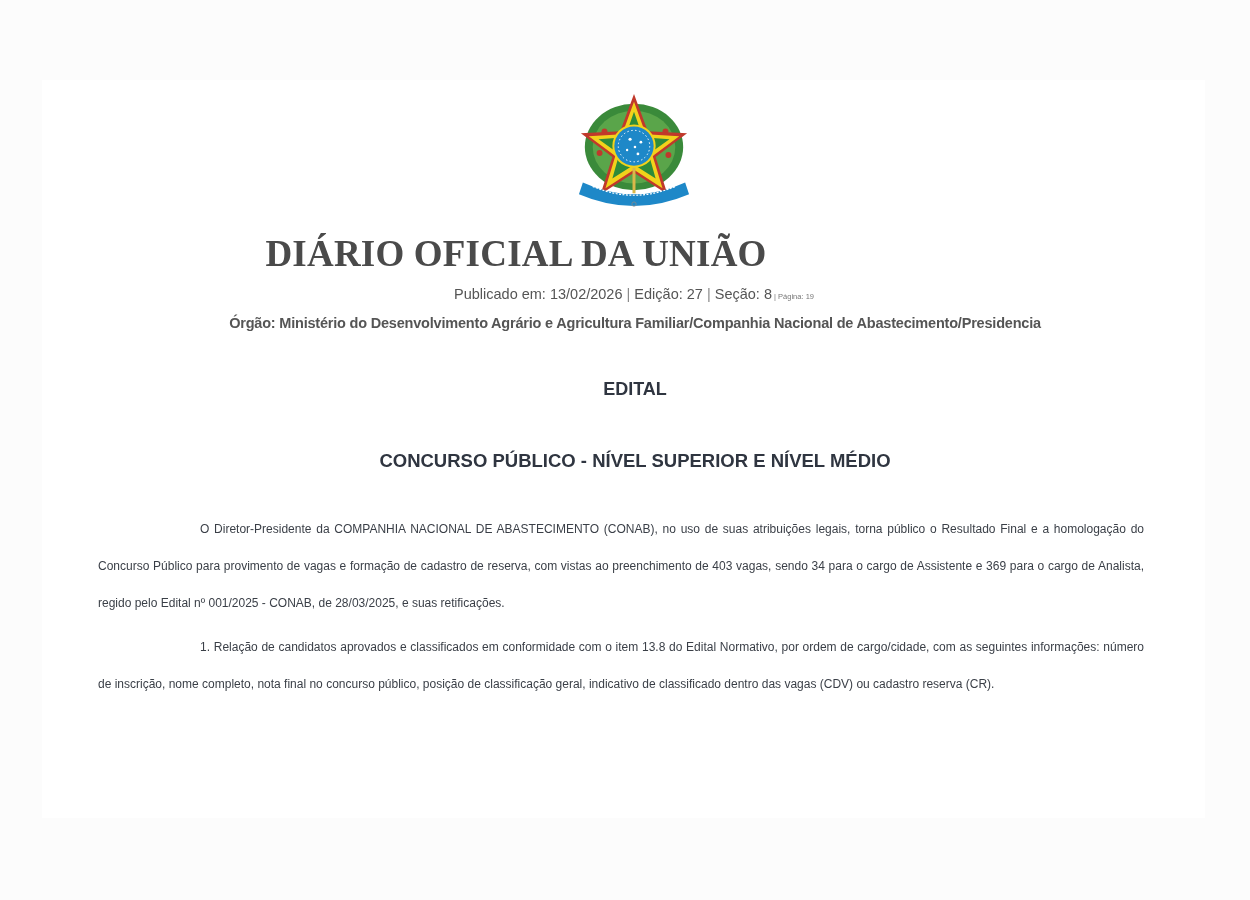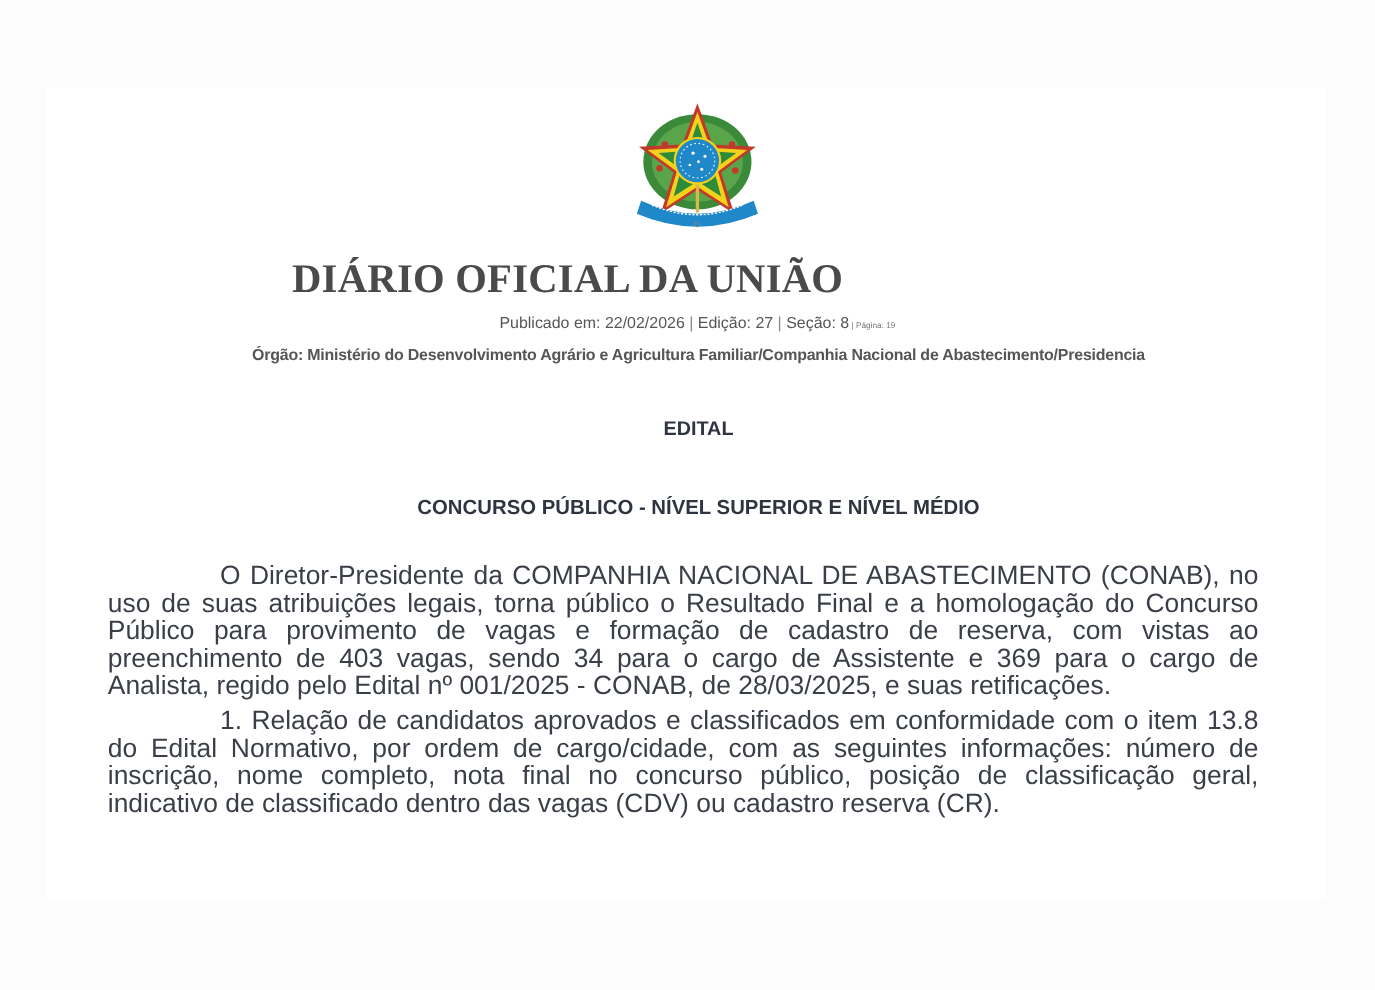--- a/index.html
+++ b/index.html
@@ -62,22 +62,22 @@
       position: absolute;
       left: 0; width: 1270px; top: 450px;
       text-align: center;
       font-size: 18.5px;
       font-weight: bold;
       color: #2f3540;
     }
     .body {
       position: absolute;
       left: 98px; width: 1046px; top: 511px;
-      font-size: 24px;
-      line-height: 25px;
+      font-size: 12px;
+      line-height: 37px;
       color: #3a3f47;
     }
     .body p {
       margin: 0 0 7px 0;
       text-align: justify;
       text-indent: 102px;
     }
   </style>
 </head>
 <body>
@@ -109,21 +109,21 @@
   <rect x="58.5" y="77" width="3" height="26" fill="#d9b84a"></rect>
 
   <path d="M8,92 Q60,116 112,92 L116,104 Q60,128 4,104 Z" fill="#1e88c8"></path>
   <path d="M18,96 Q60,114 102,96" fill="none" stroke="#ffffff" stroke-width="1.2" stroke-dasharray="2 1.5"></path>
   <circle cx="60" cy="114" r="2.2" fill="none" stroke="#888" stroke-width="0.8"></circle>
 </svg>
 
 <div class="title">DIÁRIO OFICIAL DA UNIÃO</div>
 
 <div class="pubinfo">
-  <span>Publicado em: 22/02/2026</span>
+  <span>Publicado em: 13/02/2026</span>
   <span class="sep">|</span>
   <span>Edição: 27</span>
   <span class="sep">|</span>
   <span>Seção: 8</span><span class="pagina"> | </span><span class="pagina">Página: 19</span>
 </div>
 
 <div class="orgao">Órgão: Ministério do Desenvolvimento Agrário e Agricultura Familiar/Companhia Nacional de Abastecimento/Presidencia</div>
 
 <div class="heading1">EDITAL</div>
 

